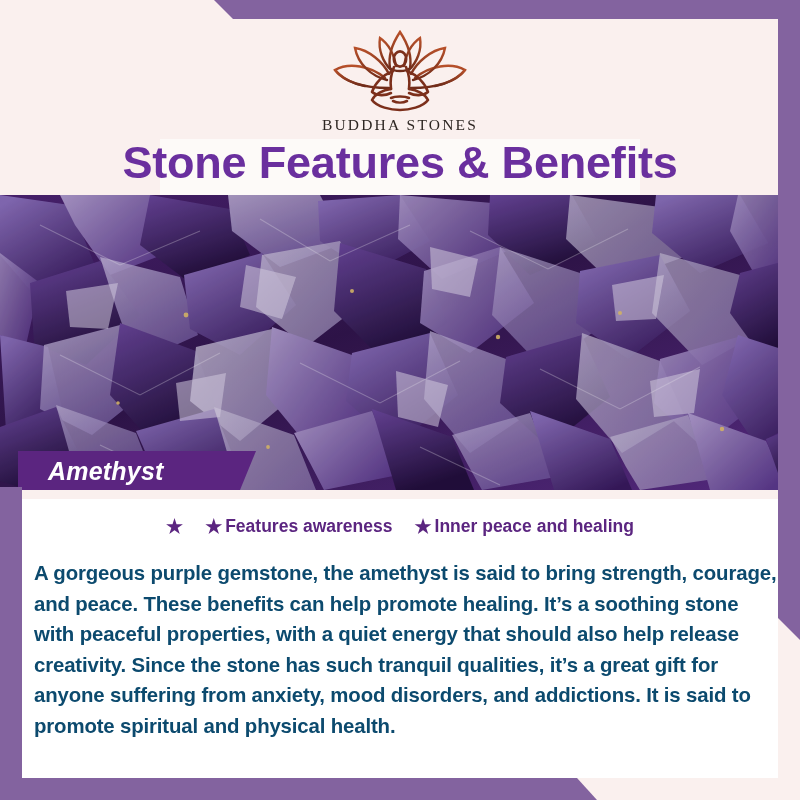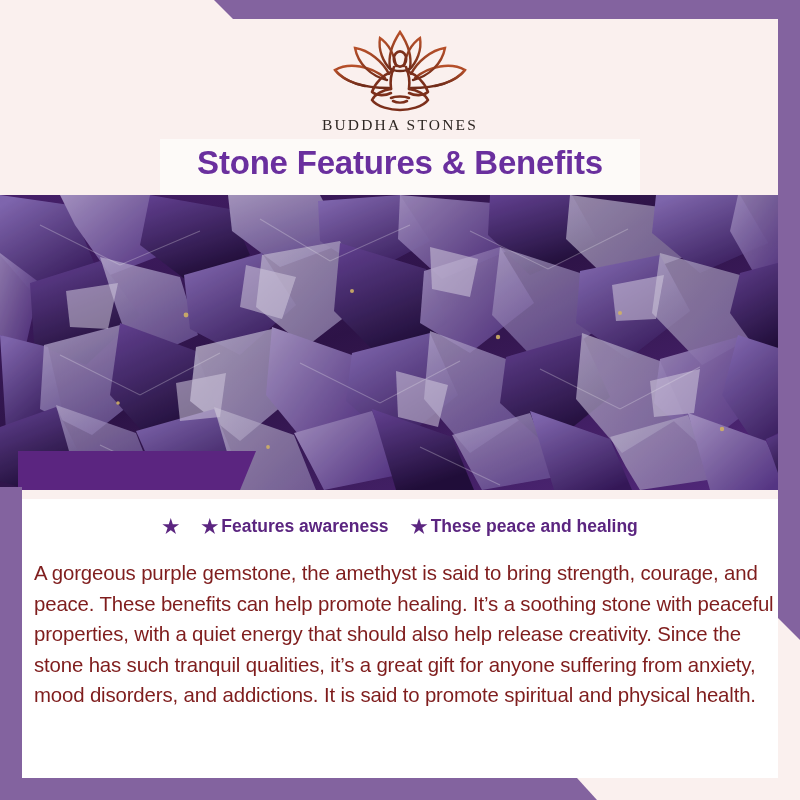--- a/index.html
+++ b/index.html
@@ -102,21 +102,21 @@
     width: 480px;
     height: 56px;
     background: #fdfaf8;
   }
   .title-text {
     position: absolute;
     left: 0;
     top: 141px;
     width: 800px;
     text-align: center;
-    font-size: 33px;
+    font-size: 45px;
     font-weight: bold;
     color: #6a2f9e;
     letter-spacing: -0.2px;
     line-height: 44px;
   }
 
   
   .photo {
     position: absolute;
     left: 0;
@@ -198,22 +198,22 @@
     color: #5b2580;
   }
 
   .paragraph {
     position: absolute;
     left: 34px;
     top: 558px;
     width: 745px;
     font-size: 20.4px;
     line-height: 30.5px;
-    color: #7f1d1d;
-    font-weight: 400;
+    color: #0c4a6e;
+    font-weight: 700;
     letter-spacing: -0.15px;
   }
 </style>
 </head>
 <body>
 
 <div class="poster">
 
   <div class="header">
 
@@ -376,35 +376,36 @@
         <circle cx="620" cy="118" r="2"></circle>
         <circle cx="722" cy="234" r="2.2"></circle>
         <circle cx="268" cy="252" r="1.9"></circle>
       </g>
 
       <rect x="0" y="0" width="800" height="295" fill="#2a1145" opacity="0.12"></rect>
     </svg>
   </div>
 
   <div class="stone-banner"></div>
+  <div class="stone-banner-label">Amethyst</div>
 
   <div class="content"></div>
   <div class="content-strip"></div>
 
   <div class="benefits">
     <div class="benefit">
       <span class="star-icon">★</span>
     </div>
     <div class="benefit">
       <span class="star-icon">★</span>
       <span>Features awareness</span>
     </div>
     <div class="benefit">
       <span class="star-icon">★</span>
-      <span>These peace and healing</span>
+      <span>Inner peace and healing</span>
     </div>
   </div>
 
   <div class="paragraph">A gorgeous purple gemstone, the amethyst is said to bring strength, courage, and peace. These benefits can help promote healing. It’s a soothing stone with peaceful properties, with a quiet energy that should also help release creativity. Since the stone has such tranquil qualities, it’s a great gift for anyone suffering from anxiety, mood disorders, and addictions. It is said to promote spiritual and physical health.</div>
 
   <div class="band-top"></div>
   <div class="band-right"></div>
   <div class="band-left"></div>
   <div class="band-bottom"></div>
 

